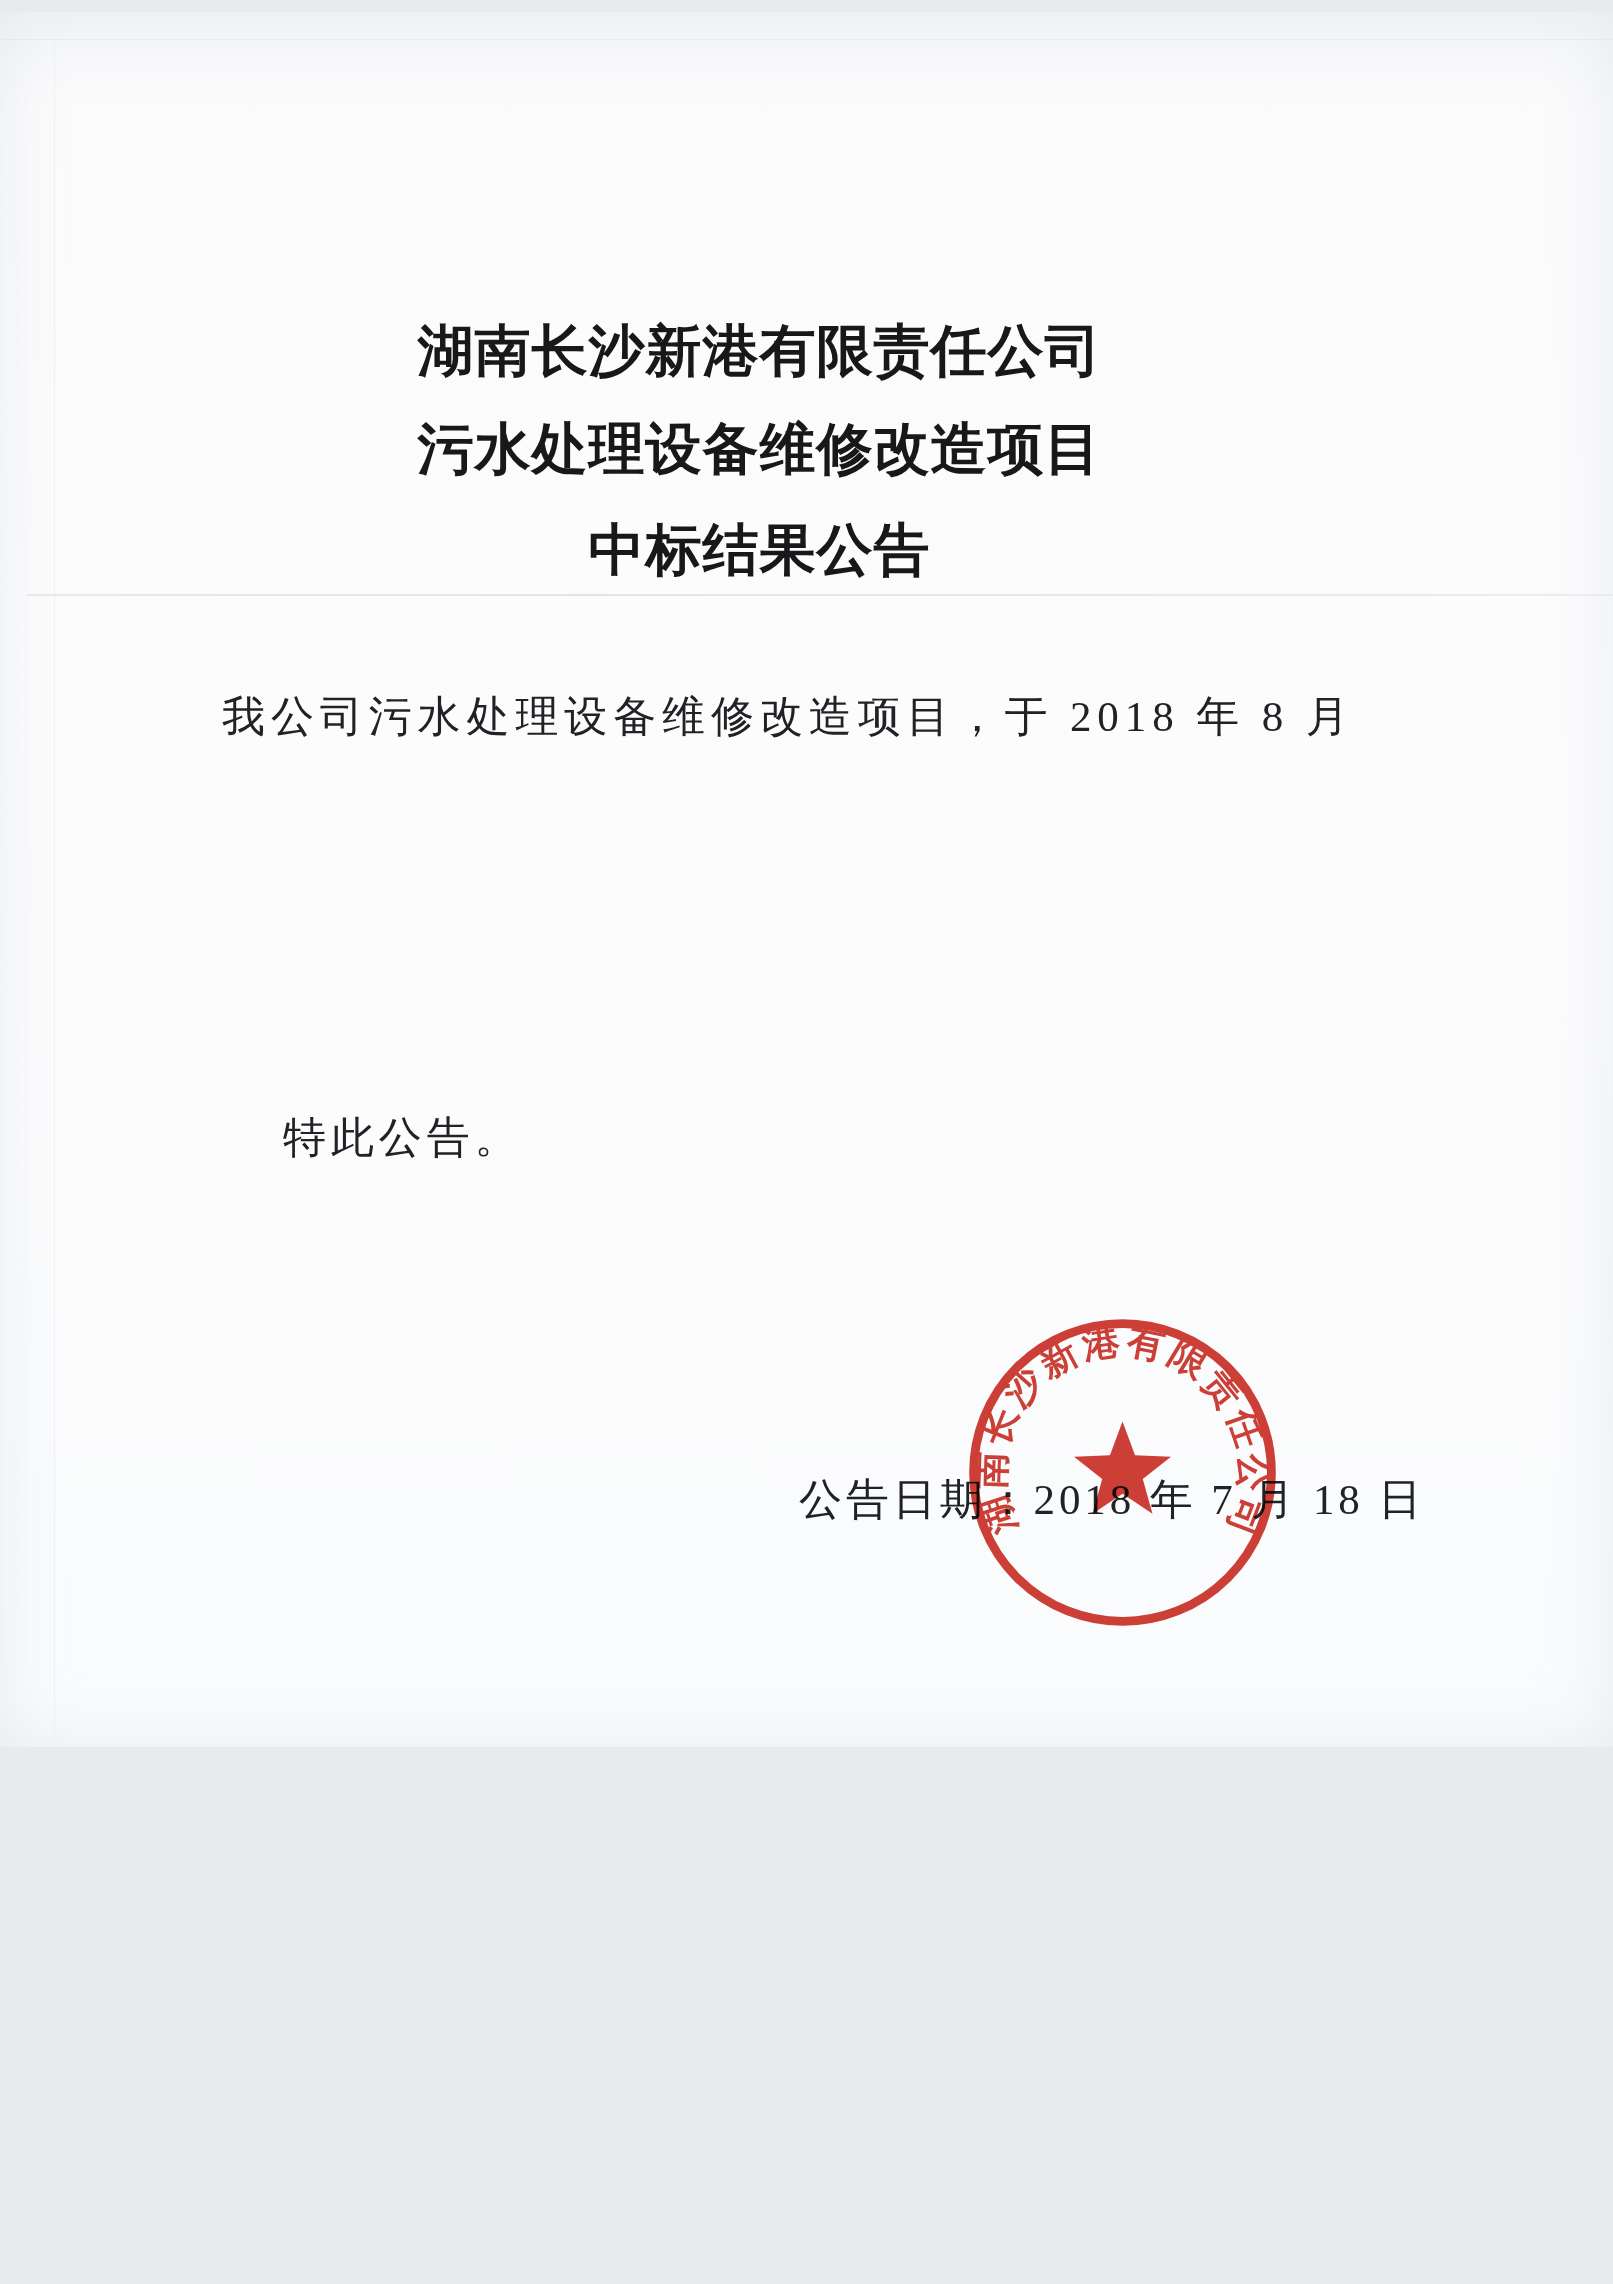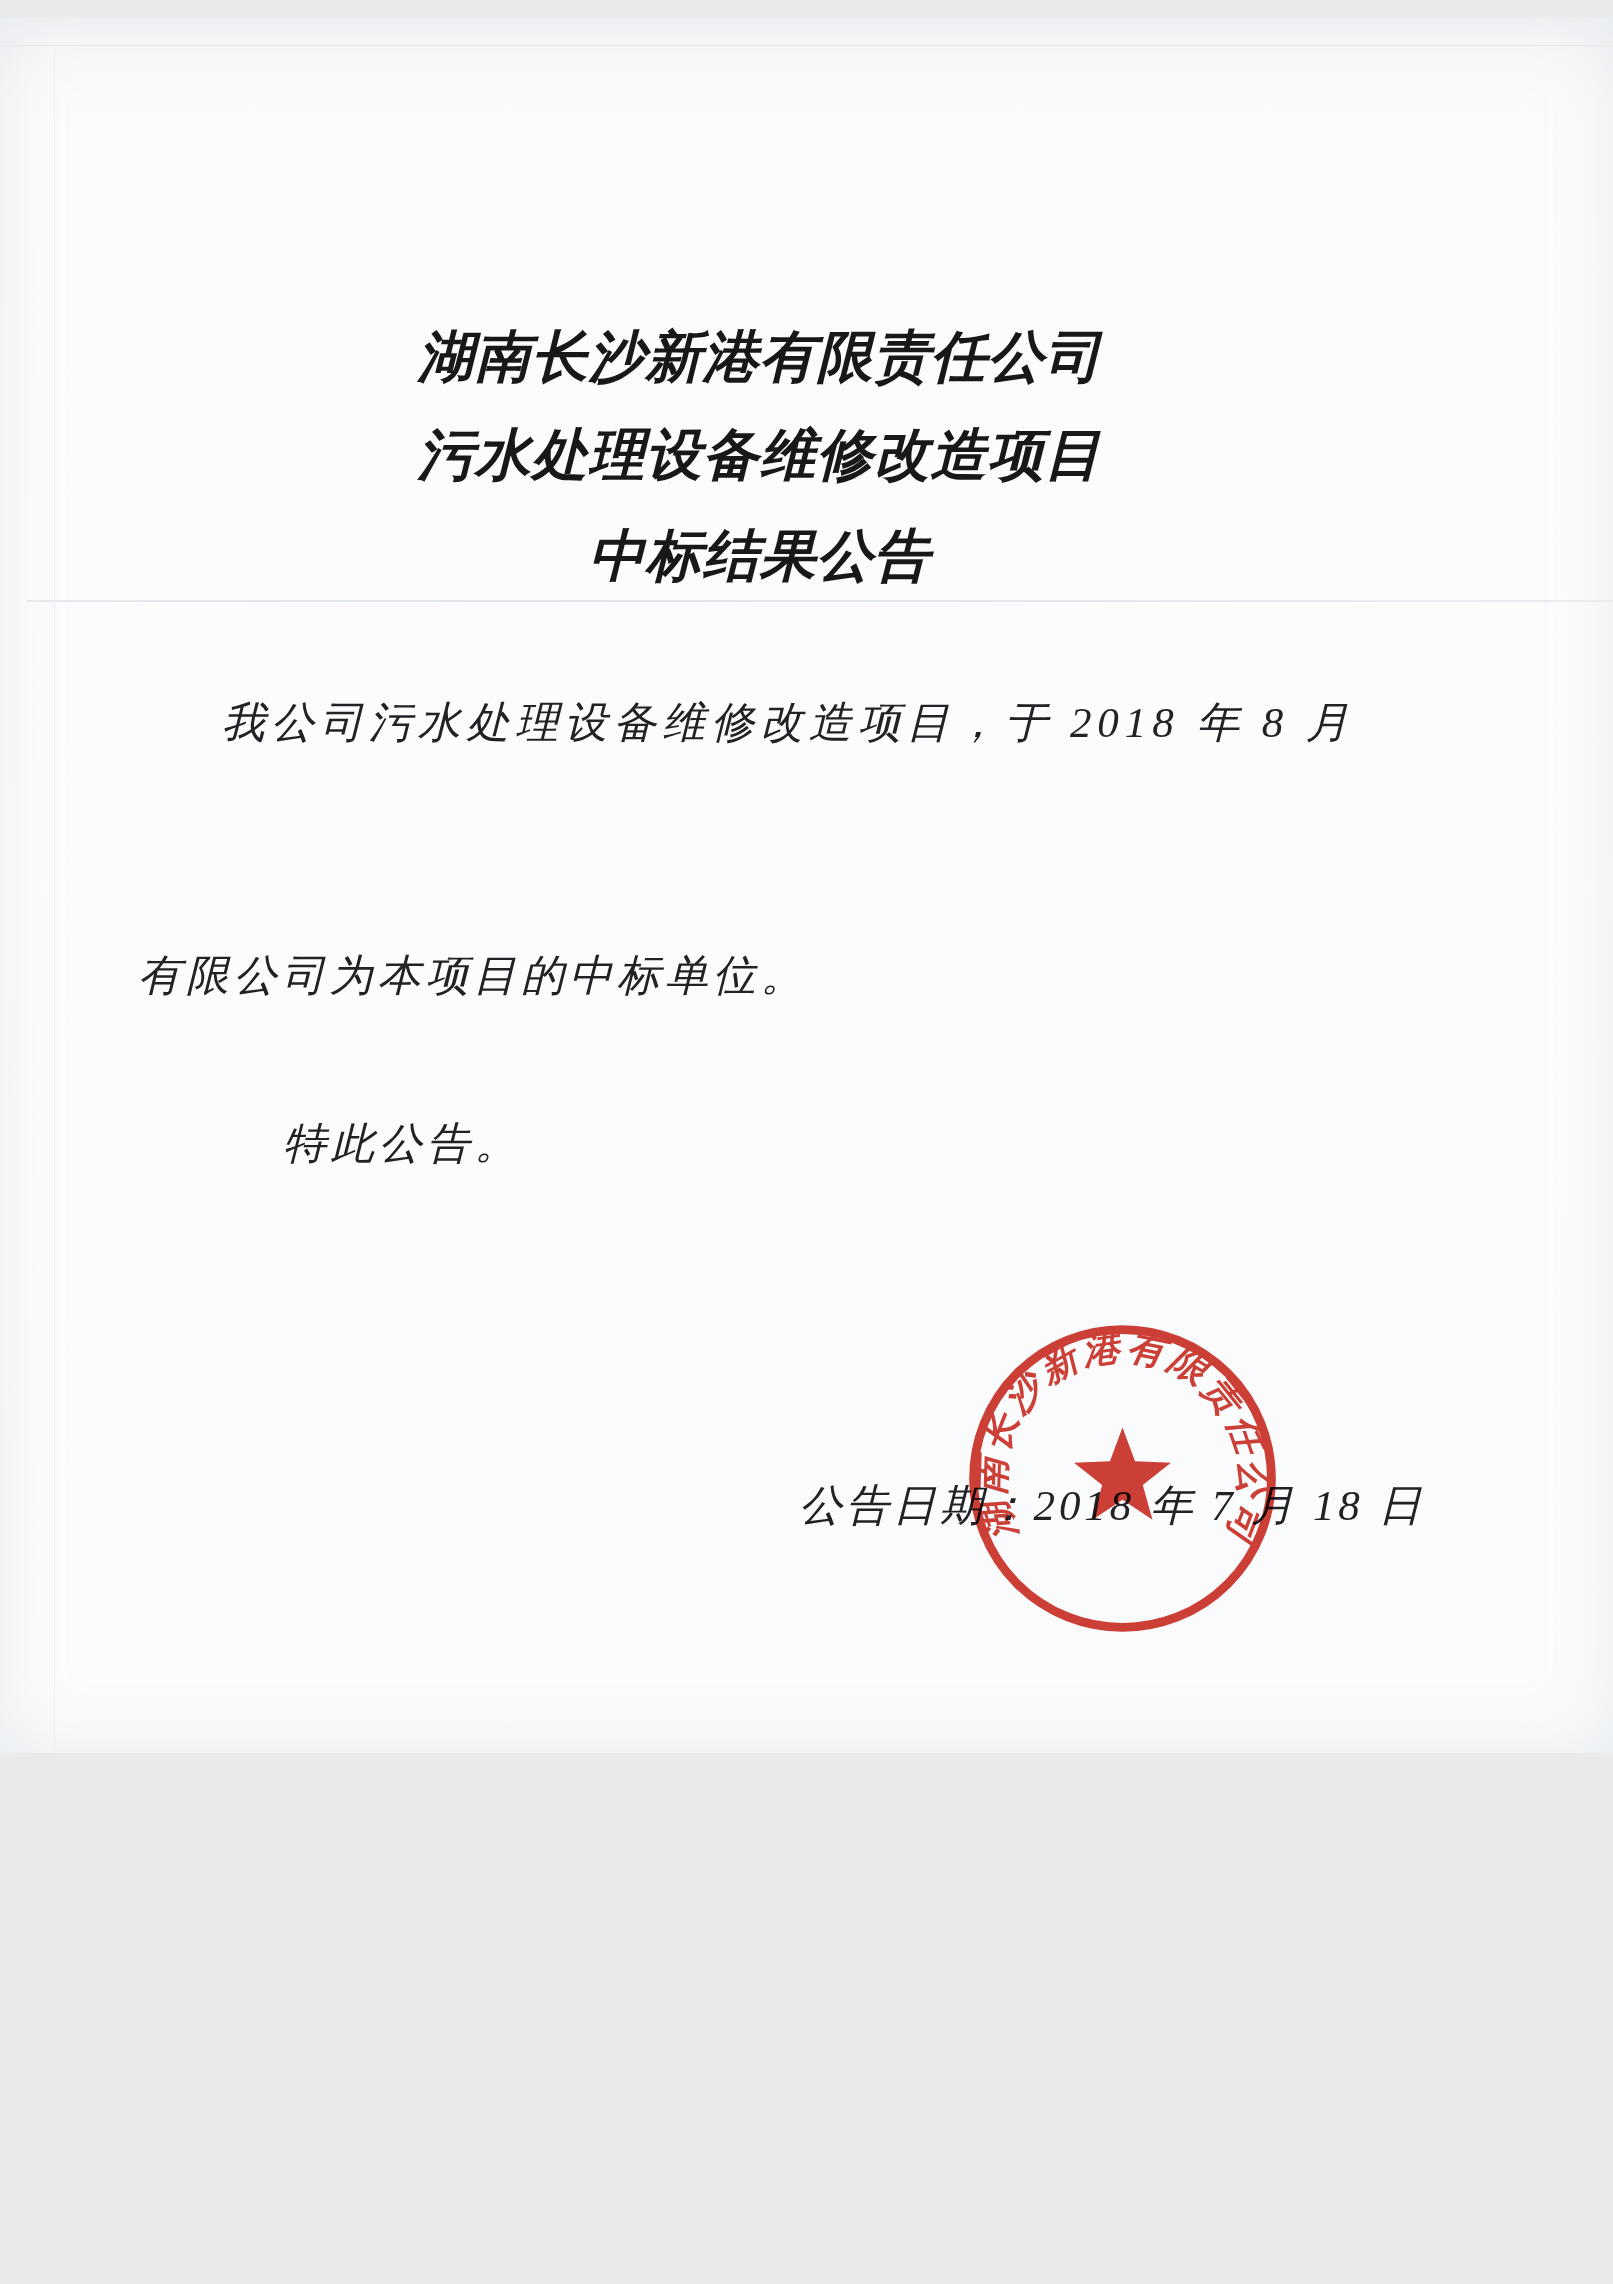--- a/index.html
+++ b/index.html
@@ -5,26 +5,25 @@
   html, body {
     margin: 0;
     padding: 0;
     background: #e9eaec;
     font-family: "Liberation Serif", "DejaVu Serif", serif;
   }
   .page {
     position: relative;
     width: 1613px;
     height: 1735px;
-    margin: 18px auto;
+    margin: 12px auto;
     background: linear-gradient(180deg, #f6f7f9 0%, #fbfbfc 6%, #fcfcfd 50%, #fafbfc 100%);
     overflow: hidden;
     box-shadow: inset 0 0 69px rgba(175,185,198,0.22);
     color: #1f2023;
-    font-style: italic;
   }
   
   .scan-line-top {
     position: absolute; left: 0; top: 27.4px; width: 1613px; height: 1px;
     background: #e7e9ed;
   }
   .scan-fold-line {
     position: absolute; left: 27.4px; top: 582px; width: 1586px; height: 2px;
     background: linear-gradient(90deg, #e3e6ea, #dde0e5 35%, #e2e5e9 70%, #e8eaee);
     opacity: 0.85;
@@ -85,21 +84,20 @@
   <div class="scan-line-left"></div>
   <div class="scan-fold-line"></div>
 
   <div class="title-block">
     <div class="title-line l1">湖南长沙新港有限责任公司</div>
     <div class="title-line l2">污水处理设备维修改造项目</div>
     <div class="title-line l3">中标结果公告</div>
   </div>
 
   <div class="body-line b1">我公司污水处理设备维修改造项目，于 2018 年 8 月</div>
-  <div class="body-line b3">有限公司为本项目的中标单位。</div>
   <div class="body-line closing">特此公告。</div>
 
   <div class="body-line date-line">公告日期：2018 年 7 月 18 日</div>
 
   <svg class="seal" viewBox="-172 -172 344 344" xmlns="http://www.w3.org/2000/svg">
     <defs>
       <path id="sealArc" d="M -106.8 56.8 A 121 121 0 1 1 106.8 56.8" fill="none"></path>
     </defs>
     <circle cx="0" cy="0" r="152" fill="none" stroke="#cb2f25" stroke-width="9"></circle>
     <polygon fill="#cb2f25" points="0,-52 12.8,-17.6 49.5,-16.1 20.7,6.7 30.6,42.1 0,21.8 -30.6,42.1 -20.7,6.7 -49.5,-16.1 -12.8,-17.6"></polygon>

